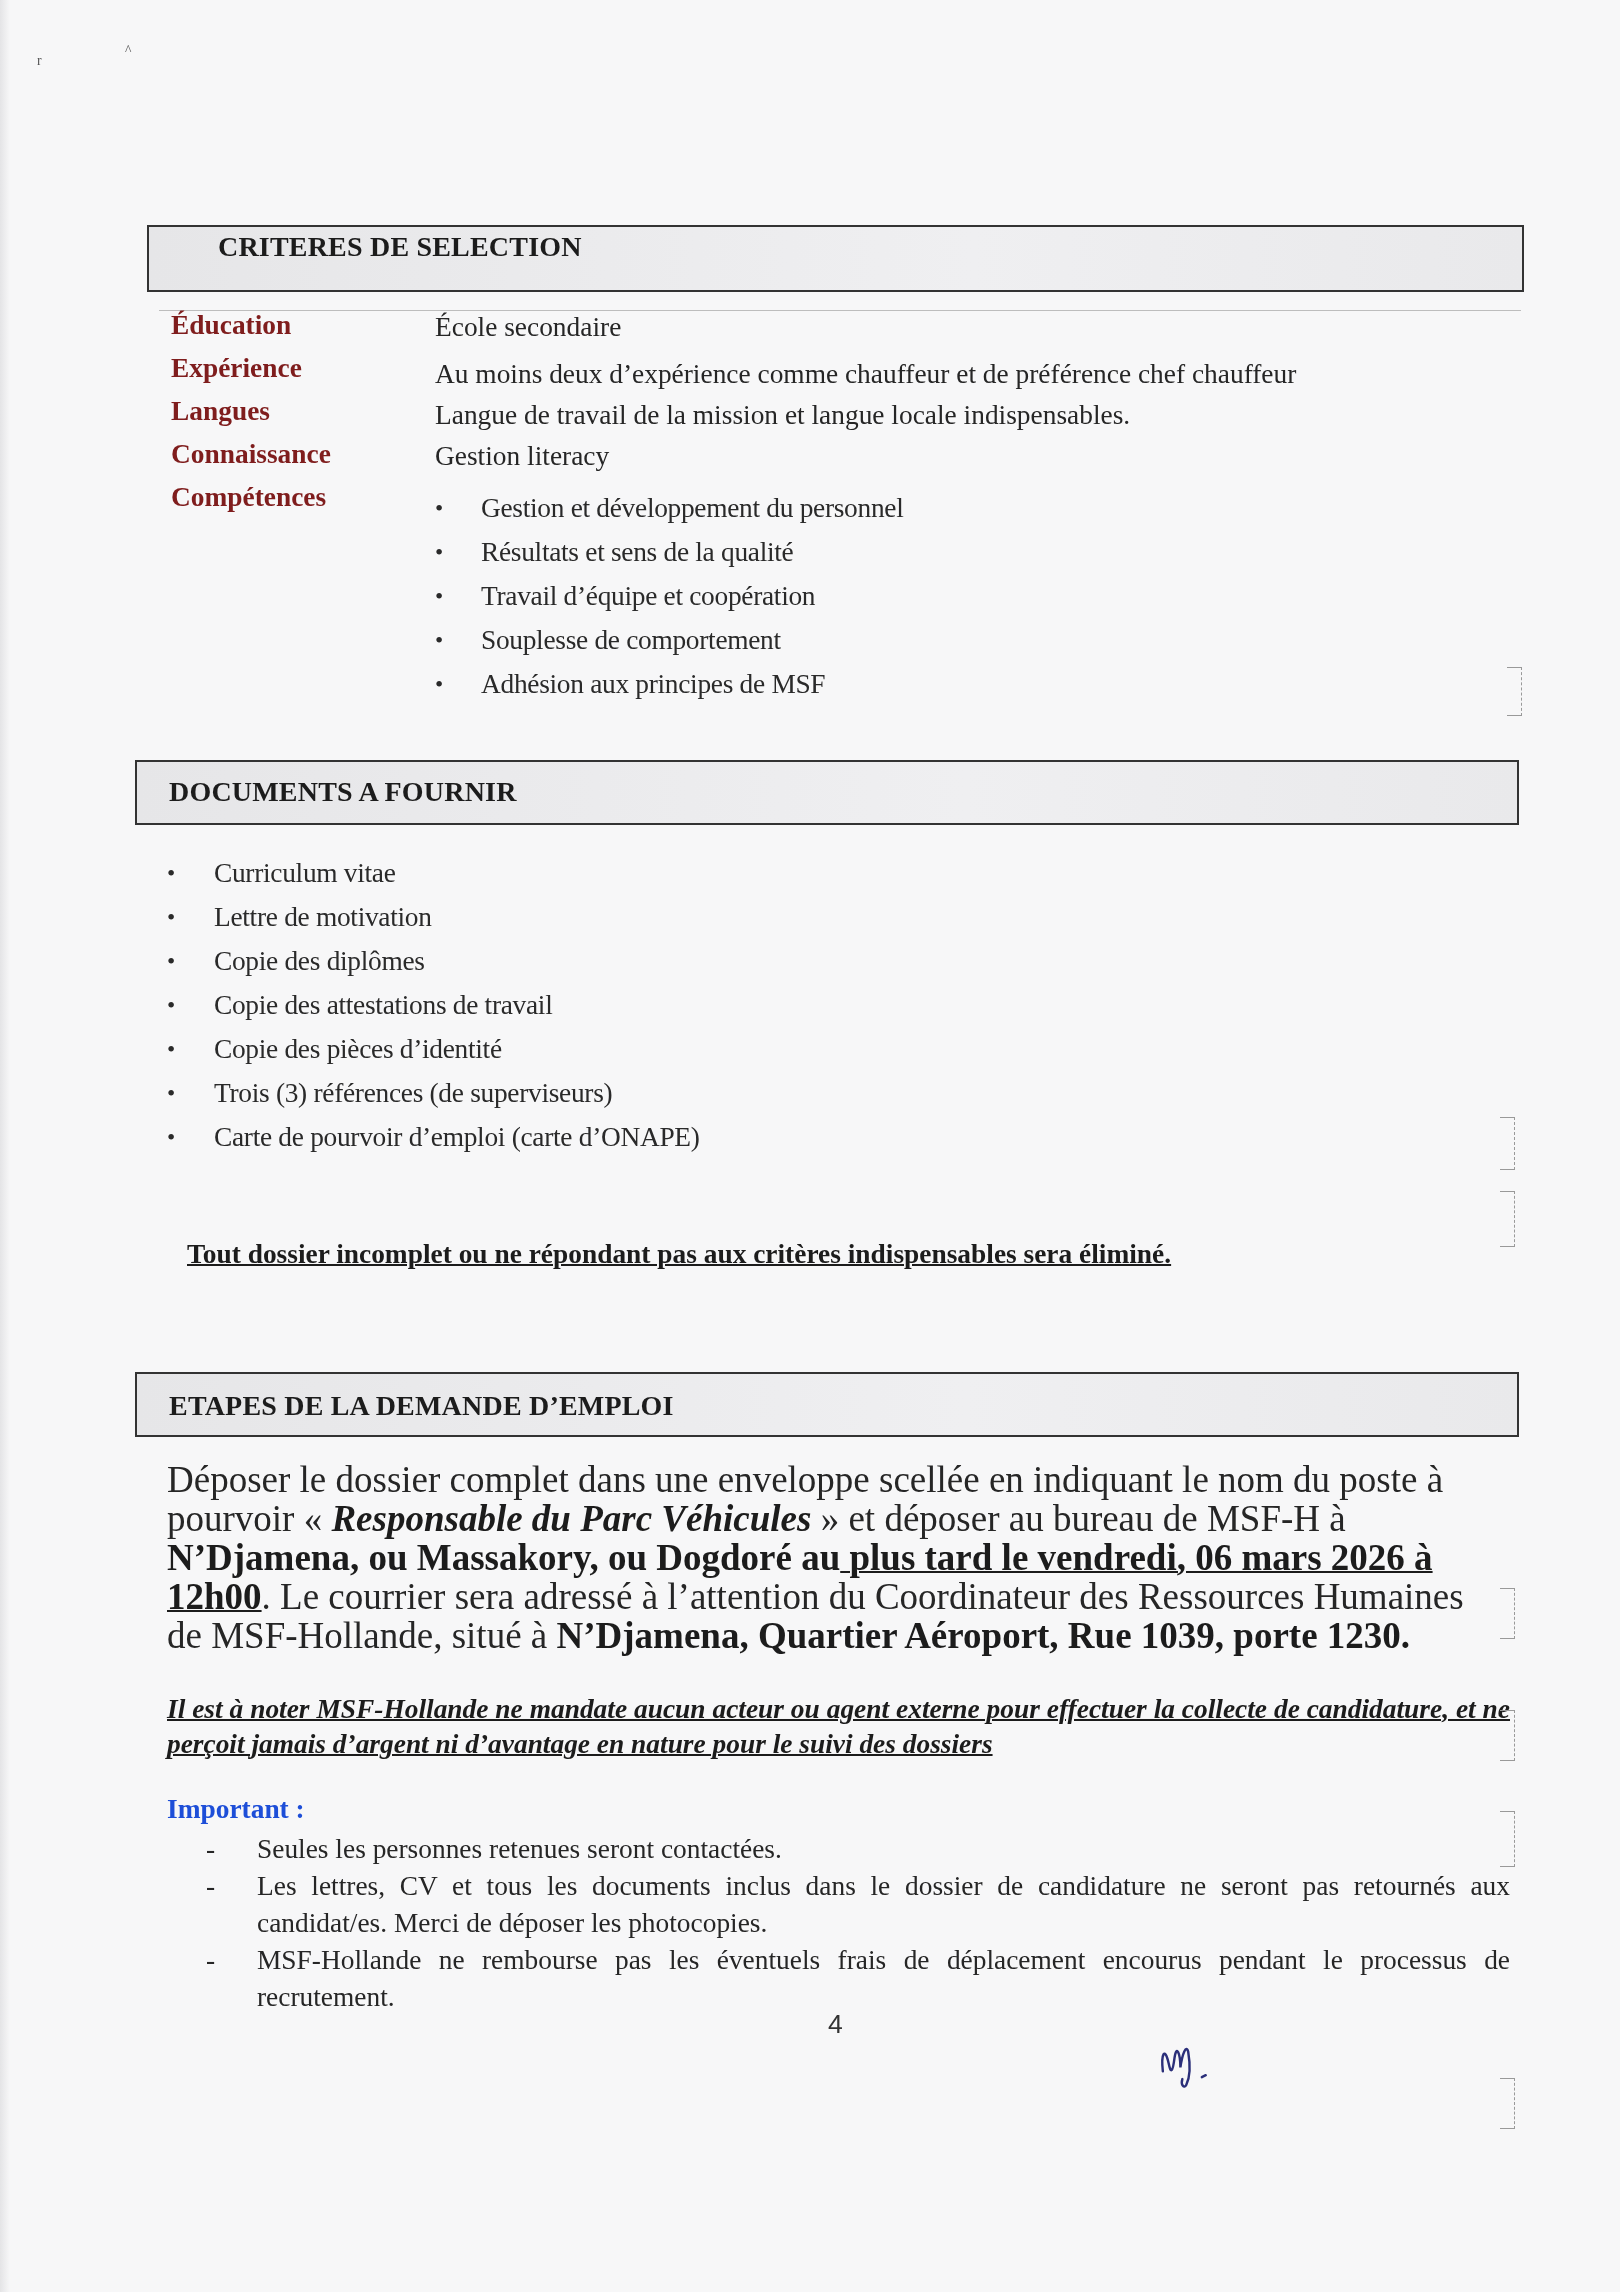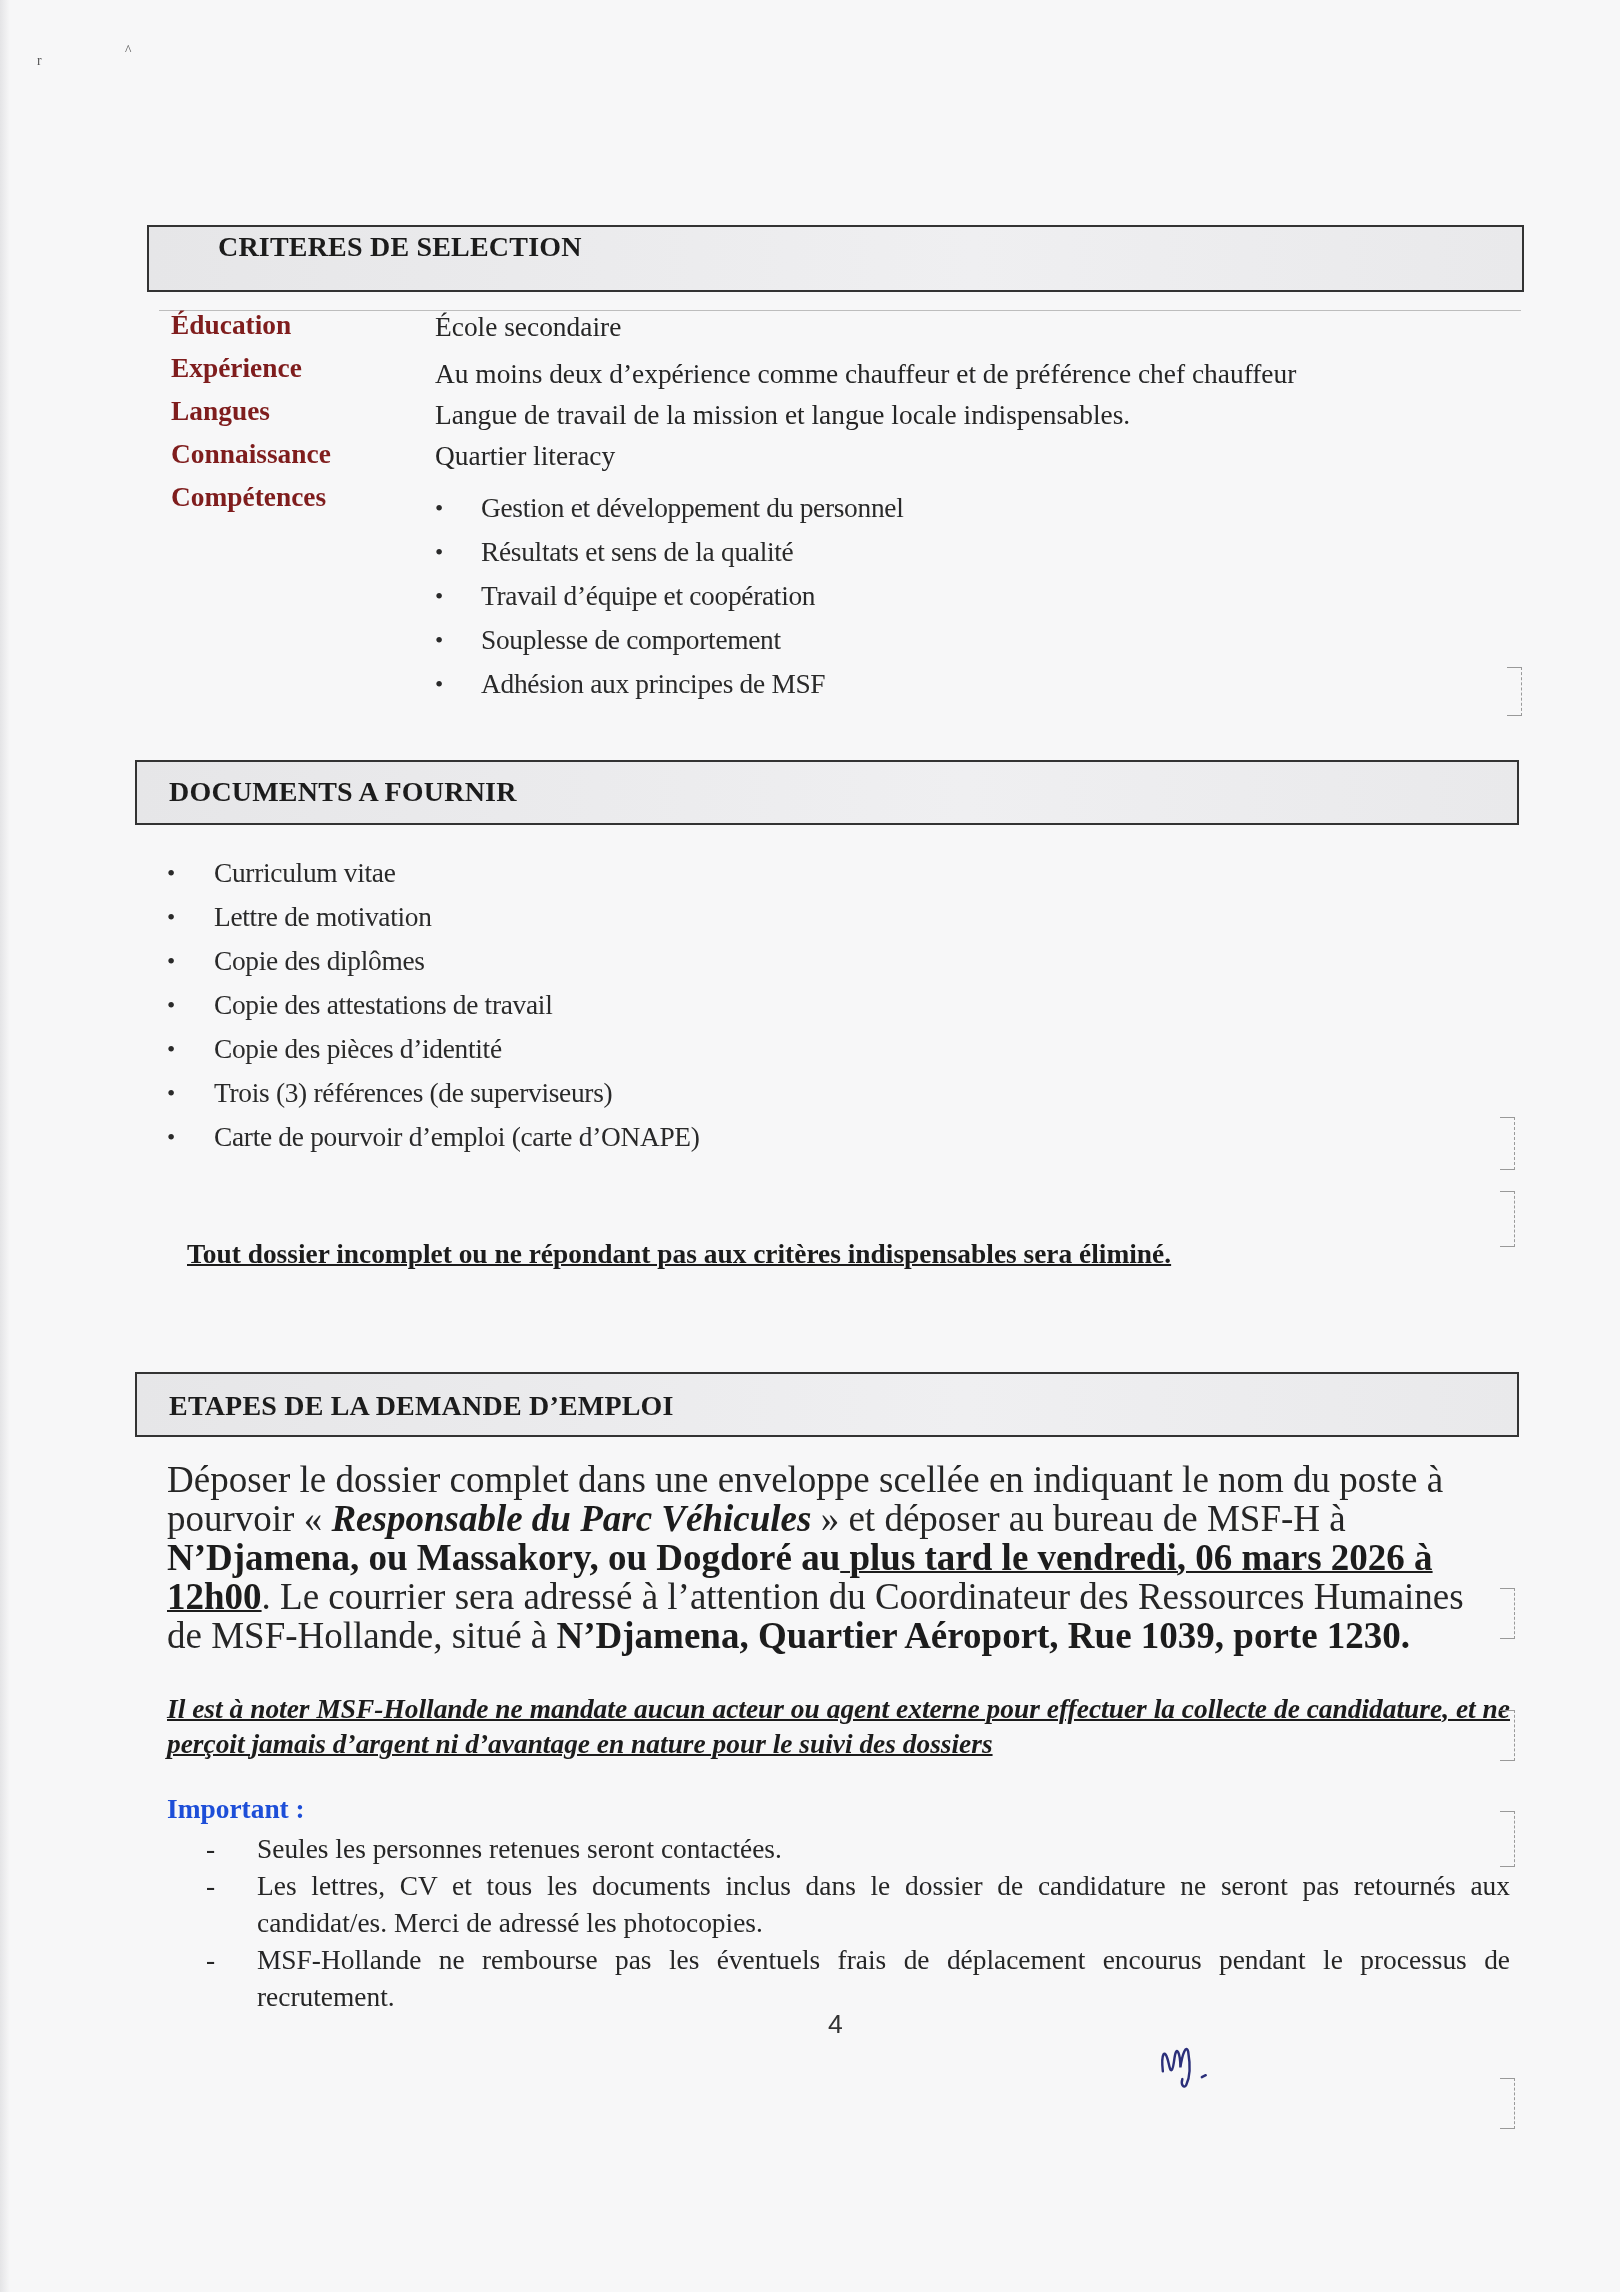--- a/index.html
+++ b/index.html
@@ -112,21 +112,21 @@
   <div class="crit-label" style="top:310px;">Éducation</div>
   <div class="crit-value" style="top:312px;">École secondaire</div>
 
   <div class="crit-label" style="top:353px;">Expérience</div>
   <div class="crit-value" style="top:359px;">Au moins deux d’expérience comme chauffeur et de préférence chef chauffeur</div>
 
   <div class="crit-label" style="top:396px;">Langues</div>
   <div class="crit-value" style="top:400px;">Langue de travail de la mission et langue locale indispensables.</div>
 
   <div class="crit-label" style="top:439px;">Connaissance</div>
-  <div class="crit-value" style="top:441px;">Quartier literacy</div>
+  <div class="crit-value" style="top:441px;">Gestion literacy</div>
 
   <div class="crit-label" style="top:482px;">Compétences</div>
 </div>
 
 <ul class="bullet-list comp-list">
   <li><span class="dot">•</span><span>Gestion et développement du personnel</span></li>
   <li><span class="dot">•</span><span>Résultats et sens de la qualité</span></li>
   <li><span class="dot">•</span><span>Travail d’équipe et coopération</span></li>
   <li><span class="dot">•</span><span>Souplesse de comportement</span></li>
   <li><span class="dot">•</span><span>Adhésion aux principes de MSF</span></li>
@@ -150,21 +150,21 @@
 <div class="section-box" style="left:135px;top:1372px;width:1384px;height:65px;"></div>
 <div class="section-title" style="left:169px;top:1390px;">ETAPES DE LA DEMANDE D’EMPLOI</div>
 
 <div class="para" style="top:1460px;"><span>Déposer le dossier complet dans une enveloppe scellée en indiquant le nom du poste à pourvoir « </span><b><i>Responsable du Parc Véhicules</i></b><span> » et déposer au bureau de MSF-H à </span><b>N’Djamena, ou Massakory, ou Dogdoré au</b><b class="ul"> plus tard le vendredi, 06 mars 2026 à 12h00</b><span>. Le courrier sera adressé à l’attention du Coordinateur des Ressources Humaines de MSF-Hollande, situé à </span><b>N’Djamena, Quartier Aéroport, Rue 1039, porte 1230.</b></div>
 
 <div class="notice">Il est à noter MSF-Hollande ne mandate aucun acteur ou agent externe pour effectuer la collecte de candidature, et ne perçoit jamais d’argent ni d’avantage en nature pour le suivi des dossiers</div>
 
 <div class="important-title">Important :</div>
 <ul class="dash-list">
   <li><span class="dash">-</span><span>Seules les personnes retenues seront contactées.</span></li>
-  <li><span class="dash">-</span><span>Les lettres, CV et tous les documents inclus dans le dossier de candidature ne seront pas retournés aux candidat/es. Merci de adressé les photocopies.</span></li>
+  <li><span class="dash">-</span><span>Les lettres, CV et tous les documents inclus dans le dossier de candidature ne seront pas retournés aux candidat/es. Merci de déposer les photocopies.</span></li>
   <li><span class="dash">-</span><span>MSF-Hollande ne rembourse pas les éventuels frais de déplacement encourus pendant le processus de recrutement.</span></li>
 </ul>
 
 <div class="page-number">4</div>
 
 <svg class="initials" viewBox="0 0 80 60">
   <path d="M6 38 C4 20 8 12 12 30 C14 40 16 40 18 24 C20 10 24 20 24 34 C26 20 30 10 32 18 C34 30 34 44 30 52 C28 56 24 52 26 46" fill="none" stroke="#2b2f7a" stroke-width="2.5" stroke-linecap="round"></path>
   <path d="M46 44 l4 -2" fill="none" stroke="#2b2f7a" stroke-width="2.5" stroke-linecap="round"></path>
 </svg>
 

